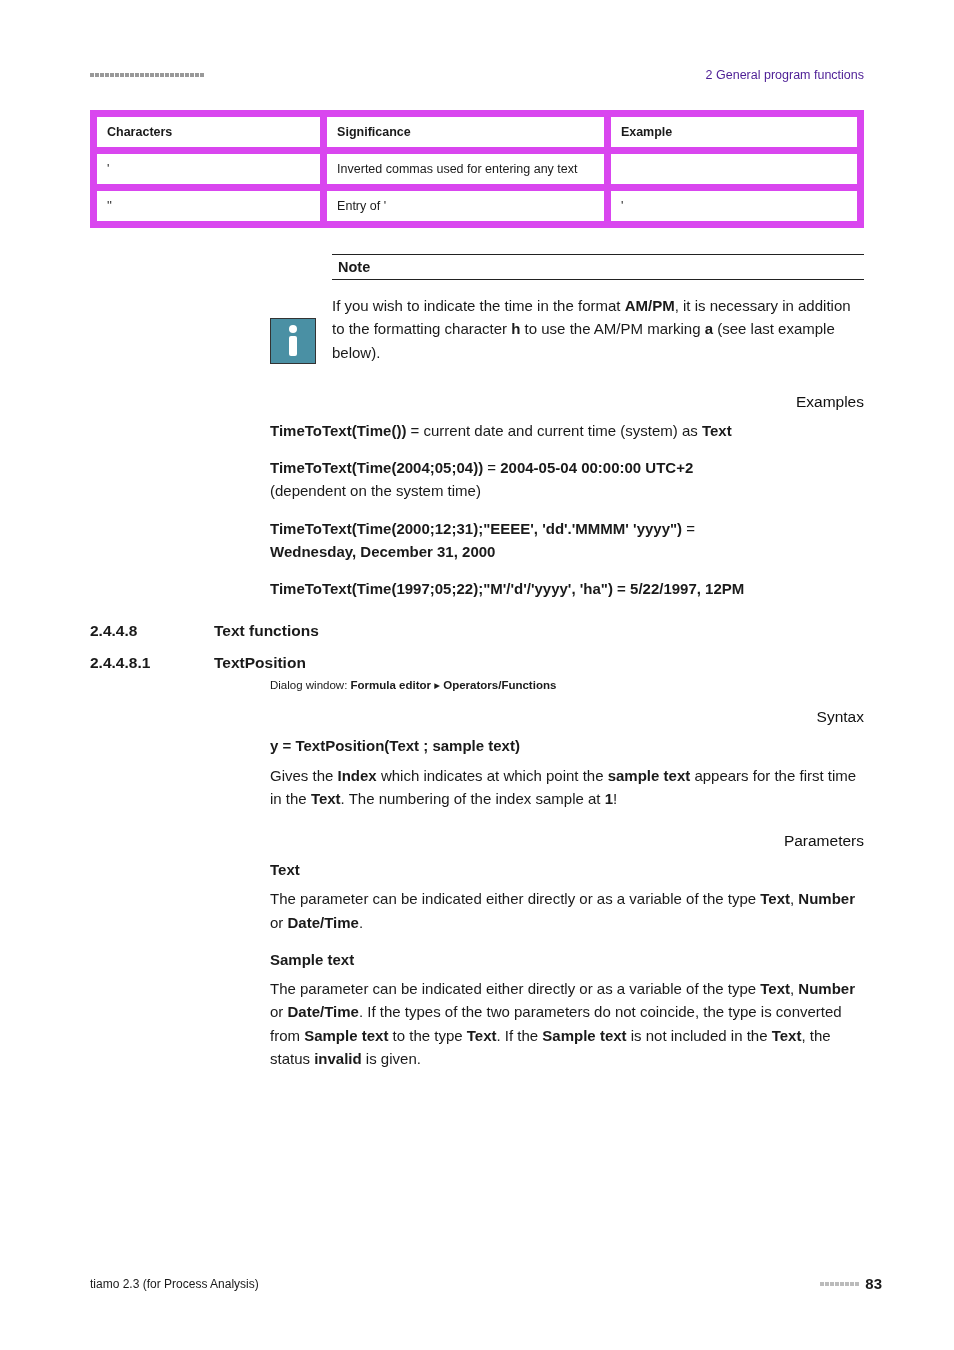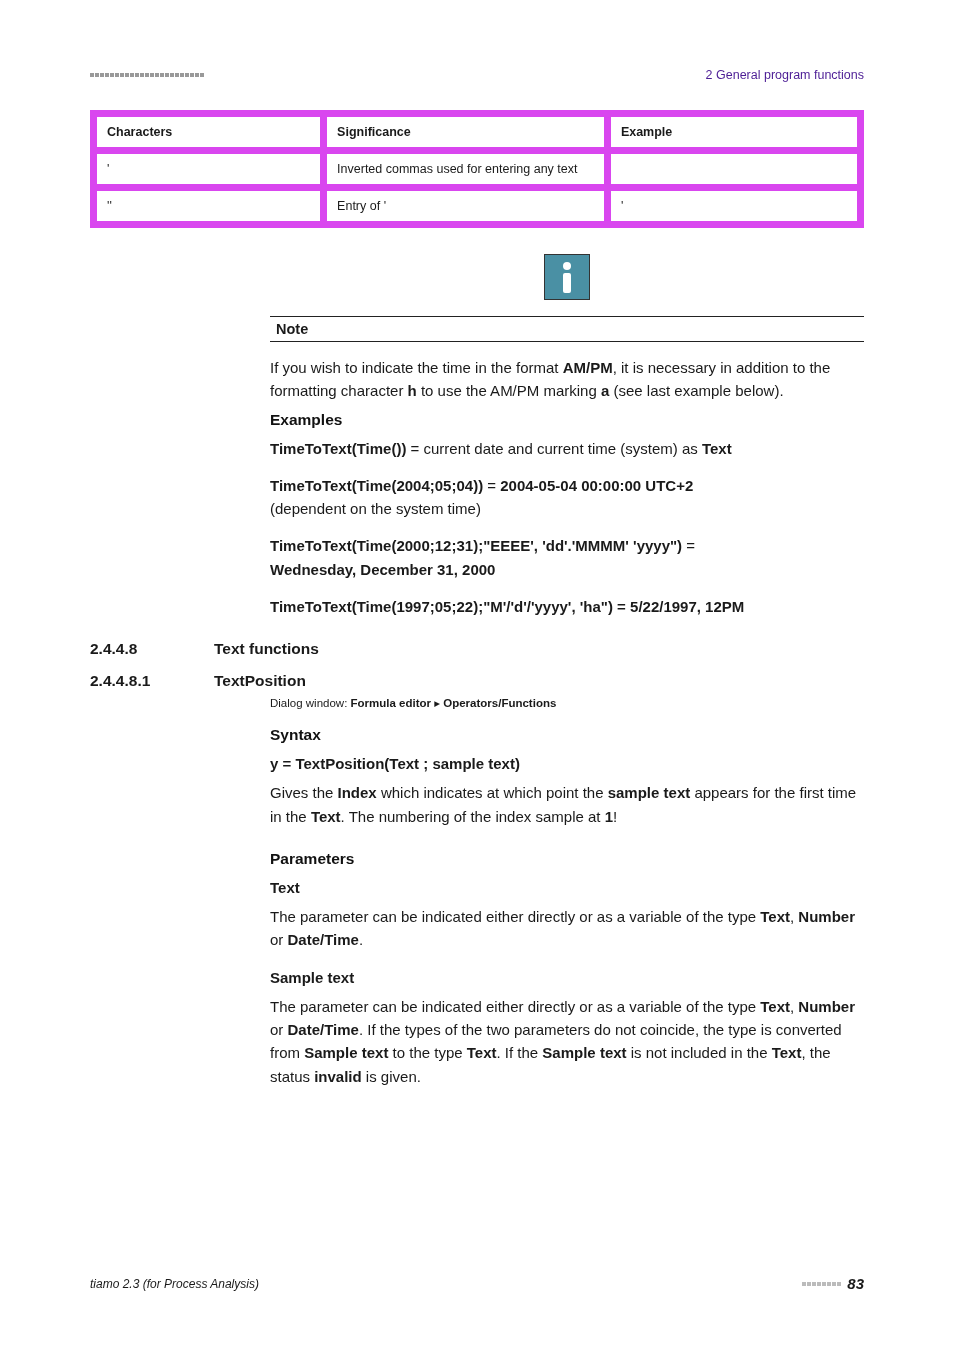--- a/index.html
+++ b/index.html
@@ -55,24 +55,23 @@
   .content-block {
     margin-left: 180px;
     margin-bottom: 22px;
   }
   .content-block p { margin-bottom: 14px; line-height: 1.55; font-size: 15px; }
   .content-block p.tight { margin-bottom: 6px; }
 
   .note-wrap {
     display: flex;
     gap: 16px;
-    align-items: center;
-    margin-bottom: 8px;
+    align-items: flex-end;
+    margin-bottom: 29px;
     margin-left: 180px;
-    flex-direction: column;
   }
   .note-icon {
     width: 46px; height: 46px;
     background: #4a90a4;
     border: 1px solid #333;
     display: flex;
     align-items: center;
     justify-content: center;
     flex-shrink: 0;
   }
@@ -84,24 +83,25 @@
   }
   .note-title {
     font-weight: 700;
     font-size: 14.5px;
     padding-left: 6px;
   }
   .note-body { flex: 1; }
   .note-body p { line-height: 1.55; font-size: 15px; }
 
   .subhead {
-    font-weight: 700;
+    font-weight: 400;
     font-size: 15.5px;
     margin-bottom: 8px;
     color: #111;
+    text-align: right;
   }
 
   .sec-row {
     display: flex;
     gap: 24px;
     margin-top: 6px;
     margin-bottom: 6px;
   }
   .sec-num {
     font-weight: 700;
@@ -115,27 +115,26 @@
   }
 
   .dialog-line {
     margin-left: 180px;
     font-size: 11.5px;
     margin-bottom: 16px;
   }
 
   .footer {
     position: absolute;
-    left: 90px; right: 90px;
+    left: 90px; right: 72px;
     bottom: 58px;
     display: flex;
     justify-content: space-between;
     align-items: center;
     font-size: 12px;
-    font-style: italic;
   }
   .footer-dots {
     display: flex;
     gap: 1px;
     align-items: center;
   }
   .footer-dots .sq { width: 4px; height: 4px; background: #bbb; display: inline-block; }
   .footer-right { display: flex; align-items: center; gap: 6px; }
   .pagenum { font-weight: 700; font-size: 15px; }
   .i-dot {

